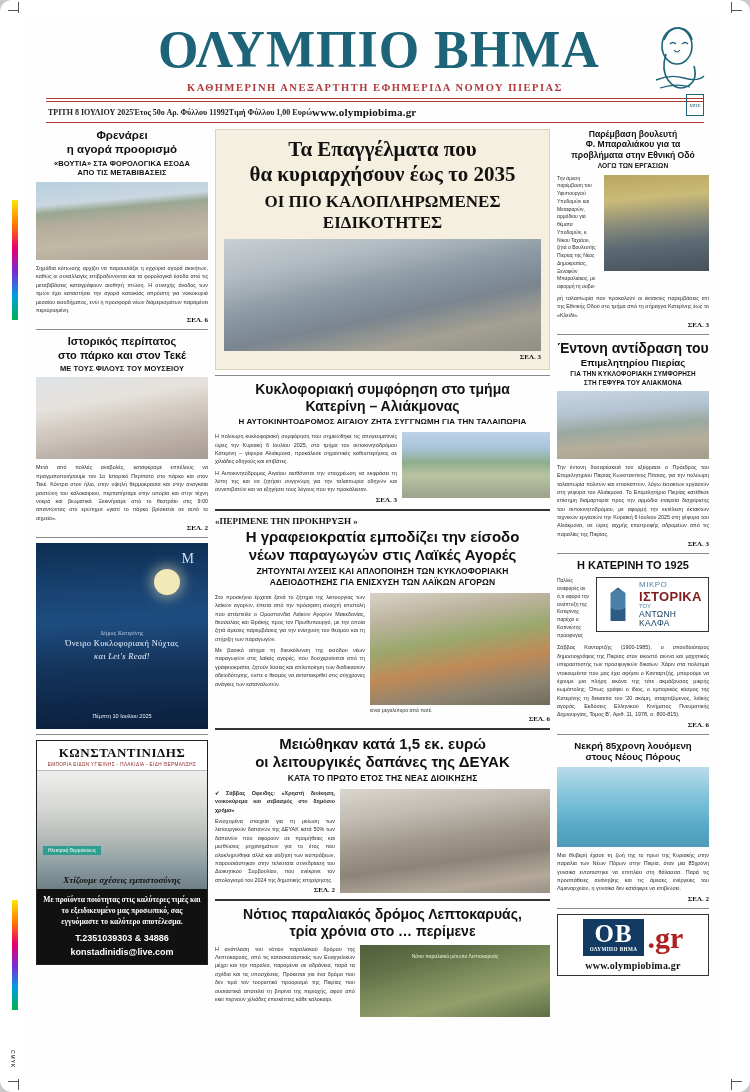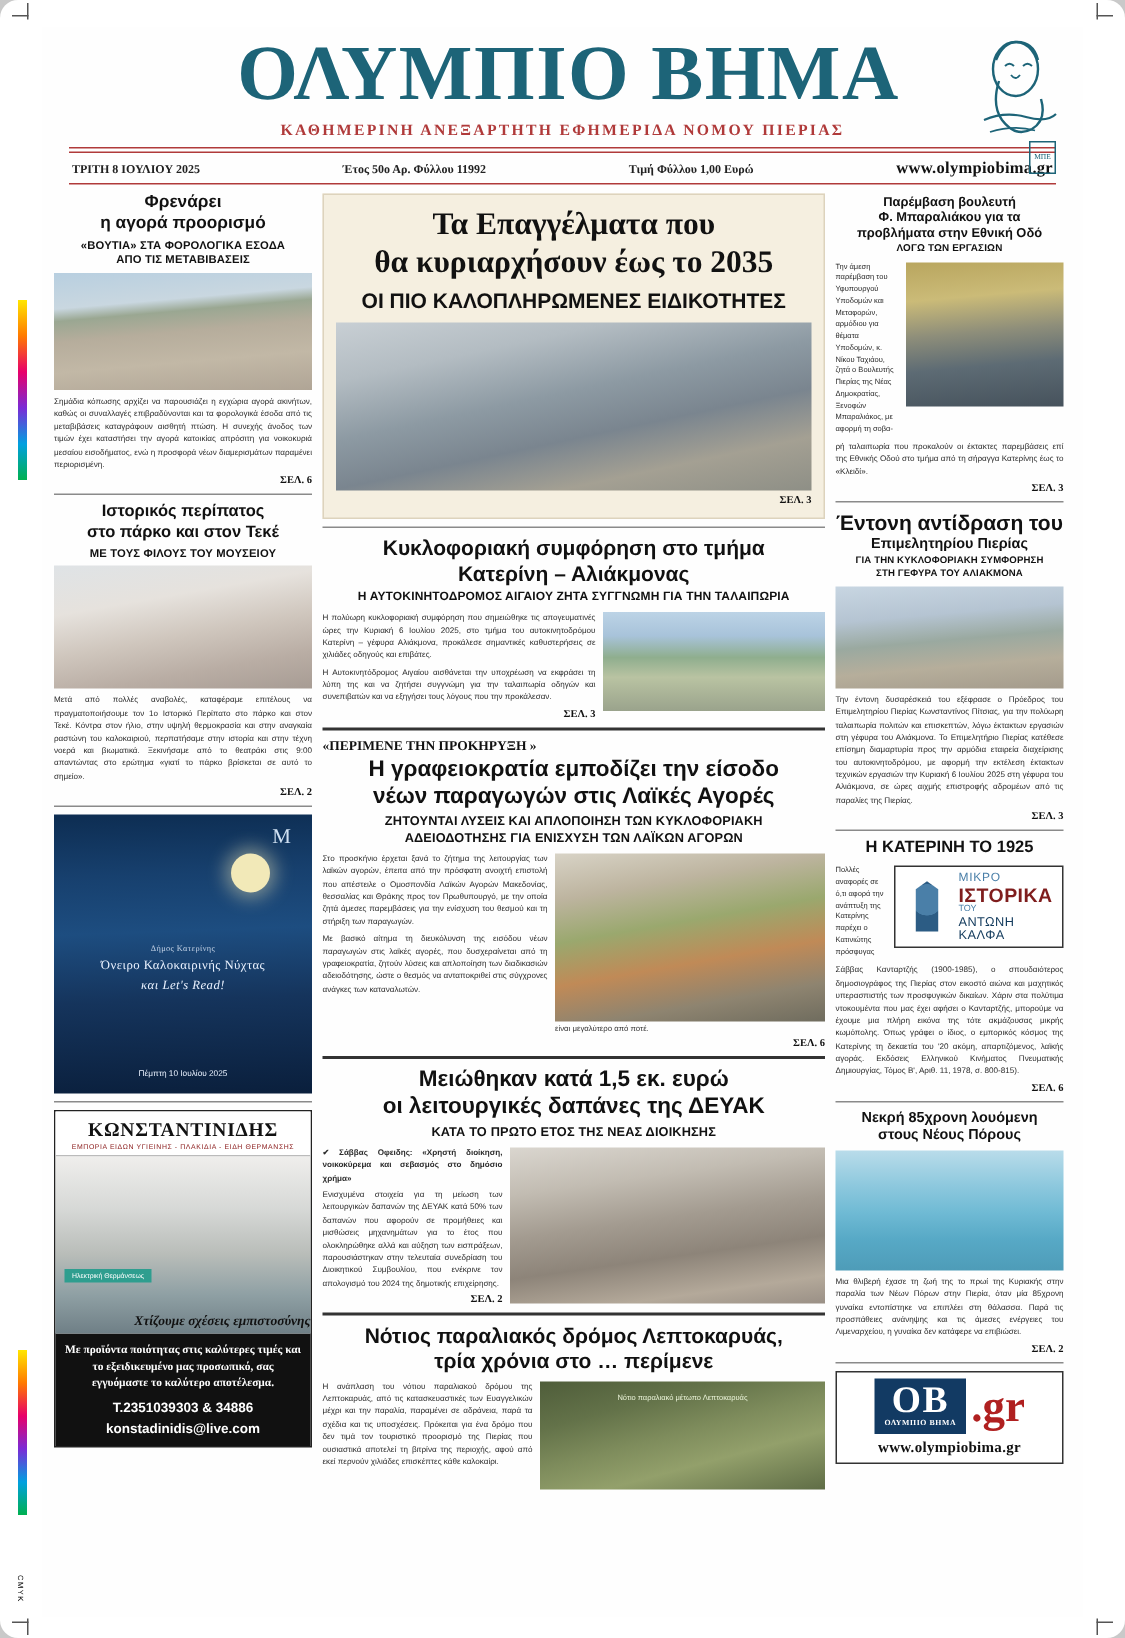--- a/index.html
+++ b/index.html
@@ -43,21 +43,21 @@
     font-family: "Liberation Serif", serif;
     font-weight: bold;
     font-size: 10.5px;
     letter-spacing: 1.5px;
     color: #b03a3a;
     margin-top: 6px;
   }
   .mast-rule { height: 1px; background: #b03a3a; margin: 5px 18px 0 18px; }
   .mast-rule2 { height: 1px; background: #b03a3a; margin: 2px 18px 0 18px; }
   .mast-info {
-    display: flex; justify-content: space-between; align-items: center;
+    display: flex; justify-content: flex-start; align-items: center;
     padding: 4px 20px 0 20px;
     font-family: "Liberation Serif", serif;
     font-size: 8px; font-weight: bold; color: #222;
   }
   .mast-info .site {
     font-size: 11px; color: #111; letter-spacing: .2px;
   }
   .zeus {
     position: absolute; right: 16px; top: 2px;
     width: 62px; height: 84px;
@@ -169,21 +169,21 @@
     font-family: "Liberation Sans", sans-serif; font-size: 4.6px;
     letter-spacing: .4px; color: #8a1a1a; margin-top: 1px;
   }
   .ad-k-img { height: 118px; position: relative; }
   .ad-k-tag {
     position: absolute; left: 6px; bottom: 34px;
     background: #2f9e8f; color: #fff; font-size: 4.6px;
     padding: 2px 5px; font-family: "Liberation Sans", sans-serif;
   }
   .ad-k-slog {
-    position: absolute; left: 0; right: 0; bottom: 4px; text-align: right;
+    position: absolute; left: 0; right: 0; bottom: 4px; text-align: center;
     font-family: "Liberation Serif", serif; font-style: italic;
     font-weight: bold; font-size: 9px; color: #111;
   }
   .ad-k-foot {
     background: #111; color: #fff; text-align: center;
     padding: 5px 6px 6px 6px;
   }
   .ad-k-foot .t1 {
     font-family: "Liberation Serif", serif; font-weight: bold;
     font-size: 7.6px; line-height: 1.45;
@@ -308,21 +308,21 @@
           <span class="sel">ΣΕΛ. 2</span>
         </div>
 
         <div class="hr-thin"></div>
 
         <div class="poster ph-poster">
           <div class="plogo">M</div>
           <div class="moon"></div>
           <div class="ptitle">
             <div style="font-size:5.5px;opacity:.8;">Δήμος Κατερίνης</div>
-            <div>Όνειρο Καλοκαιρινής Νύχτας</div>
+            <div>Όνειρο Κυκλοφοριακή Νύχτας</div>
             <div style="font-style:italic;">και Let's Read!</div>
           </div>
           <div class="pdate">Πέμπτη 10 Ιουλίου 2025</div>
         </div>
 
         <div class="hr-thin"></div>
 
         <div class="ad-k">
           <div class="ad-k-head">
             <div class="ad-k-name">ΚΩΝΣΤΑΝΤΙΝΙΔΗΣ</div>
@@ -338,21 +338,21 @@
             <div class="t2" style="margin-top:1px;">konstadinidis@live.com</div>
           </div>
         </div>
       </div>
 
       <div class="col-mid">
 
         <div style="background:#f5efe0;border:1px solid #ddd3bd;padding:7px 8px 8px 8px;">
           <div class="hl-main" style="font-family:'Liberation Serif',serif;font-size:21px;">Τα Επαγγέλματα που</div>
           <div class="hl-main" style="font-family:'Liberation Serif',serif;font-size:21px;">θα κυριαρχήσουν έως το 2035</div>
-          <div class="hl-main" style="font-family:Liberation Sans, sans-serif;font-size:14px;margin-top:5px;">ΟΙ ΠΙΟ ΚΑΛΟΠΛΗΡΩΜΕΝΕΣ ΕΙΔΙΚΟΤΗΤΕΣ</div>
+          <div class="hl-main" style="font-family:Liberation Serif, serif;font-size:17px;margin-top:5px;">ΟΙ ΠΙΟ ΚΑΛΟΠΛΗΡΩΜΕΝΕΣ ΕΙΔΙΚΟΤΗΤΕΣ</div>
           <div class="photo ph-office" style="height:112px;margin-top:6px;"></div>
           <span class="sel">ΣΕΛ. 3</span>
         </div>
 
         <div class="hr-thin"></div>
 
         <div>
           <div class="hl-main" style="font-size:14px;">Κυκλοφοριακή συμφόρηση στο τμήμα</div>
           <div class="hl-main" style="font-size:14px;">Κατερίνη – Αλιάκμονας</div>
           <div class="kicker" style="font-size:8px;">Η ΑΥΤΟΚΙΝΗΤΟΔΡΟΜΟΣ ΑΙΓΑΙΟΥ ΖΗΤΑ ΣΥΓΓΝΩΜΗ ΓΙΑ ΤΗΝ ΤΑΛΑΙΠΩΡΙΑ</div>

